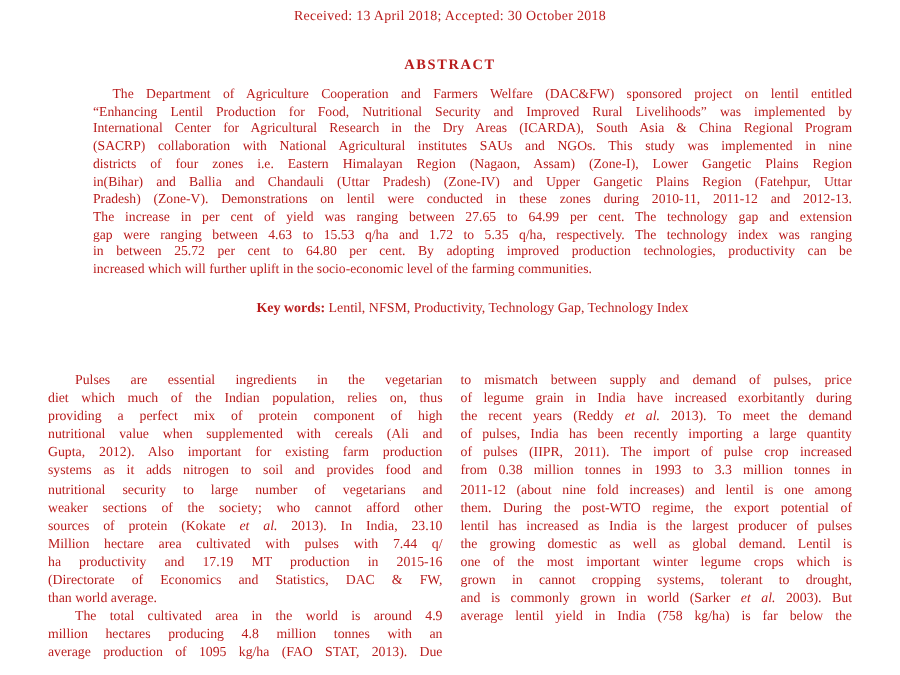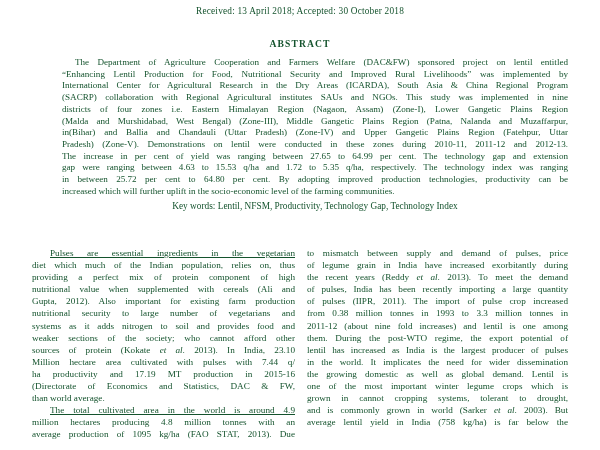--- a/index.html
+++ b/index.html
@@ -1,92 +1,91 @@
 <!DOCTYPE html>
 <html><head>
 <meta charset="utf-8">
 <style>
   html,body { margin:0; padding:0; background:#fff; }
   .page {
     position:relative; width:600px; height:450px; margin:0 auto;
     background:#ffffff; overflow:hidden;
-    font-family:"Liberation Serif", serif; color:#14532d;
+    font-family:"Liberation Serif", serif; color:#b91c1c;
   }
   .received-line {
     position:absolute; top:6px; left:0; width:600px;
     text-align:center; font-size:9.3px; letter-spacing:0.2px;
   }
   .abstract-heading {
     position:absolute; top:38px; left:0; width:600px;
     text-align:center; font-weight:bold; font-size:9.6px; letter-spacing:1.1px;
   }
   .abstract-block {
     position:absolute; top:57px; left:62px; width:506px;
     font-size:9.1px; line-height:11.7px;
   }
   .keywords-line {
     position:absolute; top:201px; left:62px; width:506px;
     text-align:center; font-size:9.3px;
   }
-  .keywords-line .kw-label { font-weight:normal; }
+  .keywords-line .kw-label { font-weight:bold; }
   .body-col {
     position:absolute; top:247px;
     font-size:9.2px; line-height:12.1px;
   }
   .body-col.left  { left:32px;  width:263px; }
   .body-col.right { left:307px; width:261px; }
   .line {
     text-align:justify;
     text-align-last:justify;
     -moz-text-align-last:justify;
     white-space:normal;
   }
   .line.para-end { text-align-last:left; -moz-text-align-last:left; }
   .abstract-block .line.indent { text-indent:13px; }
-  .body-col .line.indent { text-indent:18px;text-decoration:underline; }
+  .body-col .line.indent { text-indent:18px; }
 </style>
 </head>
 <body>
 
 <div class="page">
 
   <div class="received-line">Received: 13 April 2018; Accepted: 30 October 2018</div>
 
   <div class="abstract-heading">ABSTRACT</div>
 
   <div class="abstract-block">
       <div class="para">
         <div class="line indent">The Department of Agriculture Cooperation and Farmers Welfare (DAC&amp;FW) sponsored project on lentil entitled</div>
         <div class="line">“Enhancing Lentil Production for Food, Nutritional Security and Improved Rural Livelihoods” was implemented by</div>
         <div class="line">International Center for Agricultural Research in the Dry Areas (ICARDA), South Asia &amp; China Regional Program</div>
-        <div class="line">(SACRP) collaboration with Regional Agricultural institutes SAUs and NGOs. This study was implemented in nine</div>
+        <div class="line">(SACRP) collaboration with National Agricultural institutes SAUs and NGOs. This study was implemented in nine</div>
         <div class="line">districts of four zones i.e. Eastern Himalayan Region (Nagaon, Assam) (Zone-I), Lower Gangetic Plains Region</div>
-        <div class="line">(Malda and Murshidabad, West Bengal) (Zone-III), Middle Gangetic Plains Region (Patna, Nalanda and Muzaffarpur,</div>
         <div class="line">in(Bihar) and Ballia and Chandauli (Uttar Pradesh) (Zone-IV) and Upper Gangetic Plains Region (Fatehpur, Uttar</div>
         <div class="line">Pradesh) (Zone-V). Demonstrations on lentil were conducted in these zones during 2010-11, 2011-12 and 2012-13.</div>
         <div class="line">The increase in per cent of yield was ranging between 27.65 to 64.99 per cent. The technology gap and extension</div>
         <div class="line">gap were ranging between 4.63 to 15.53 q/ha and 1.72 to 5.35 q/ha, respectively. The technology index was ranging</div>
         <div class="line">in between 25.72 per cent to 64.80 per cent. By adopting improved production technologies, productivity can be</div>
         <div class="line para-end">increased which will further uplift in the socio-economic level of the farming communities.</div>
       </div>
     </div>
 
   <div class="keywords-line">
     <span class="kw-label">Key words:</span><span> Lentil, NFSM, Productivity, Technology Gap, Technology Index</span>
   </div>
 
   <div class="body-col left">
       <div class="para">
         <div class="line indent">Pulses are essential ingredients in the vegetarian</div>
         <div class="line">diet which much of the Indian population, relies on, thus</div>
         <div class="line">providing a perfect mix of protein component of high</div>
         <div class="line">nutritional value when supplemented with cereals (Ali and</div>
         <div class="line">Gupta, 2012). Also important for existing farm production</div>
+        <div class="line">systems as it adds nitrogen to soil and provides food and</div>
         <div class="line">nutritional security to large number of vegetarians and</div>
-        <div class="line">systems as it adds nitrogen to soil and provides food and</div>
         <div class="line">weaker sections of the society; who cannot afford other</div>
         <div class="line">sources of protein (Kokate <i>et al.</i> 2013). In India, 23.10</div>
         <div class="line">Million hectare area cultivated with pulses with 7.44 q/</div>
         <div class="line">ha productivity and 17.19 MT production in 2015-16</div>
         <div class="line">(Directorate of Economics and Statistics, DAC &amp; FW,</div>
         <div class="line para-end">than world average.</div>
       </div>
       <div class="para">
         <div class="line indent">The total cultivated area in the world is around 4.9</div>
         <div class="line">million hectares producing 4.8 million tonnes with an</div>
@@ -98,21 +97,20 @@
       <div class="para">
         <div class="line">to mismatch between supply and demand of pulses, price</div>
         <div class="line">of legume grain in India have increased exorbitantly during</div>
         <div class="line">the recent years (Reddy <i>et al.</i> 2013). To meet the demand</div>
         <div class="line">of pulses, India has been recently importing a large quantity</div>
         <div class="line">of pulses (IIPR, 2011). The import of pulse crop increased</div>
         <div class="line">from 0.38 million tonnes in 1993 to 3.3 million tonnes in</div>
         <div class="line">2011-12 (about nine fold increases) and lentil is one among</div>
         <div class="line">them. During the post-WTO regime, the export potential of</div>
         <div class="line">lentil has increased as India is the largest producer of pulses</div>
-        <div class="line">in the world. It implicates the need for wider dissemination</div>
         <div class="line">the growing domestic as well as global demand. Lentil is</div>
         <div class="line">one of the most important winter legume crops which is</div>
         <div class="line">grown in cannot cropping systems, tolerant to drought,</div>
         <div class="line">and is commonly grown in world (Sarker <i>et al.</i> 2003). But</div>
         <div class="line">average lentil yield in India (758 kg/ha) is far below the</div>
       </div>
     </div>
 
 </div>
 

